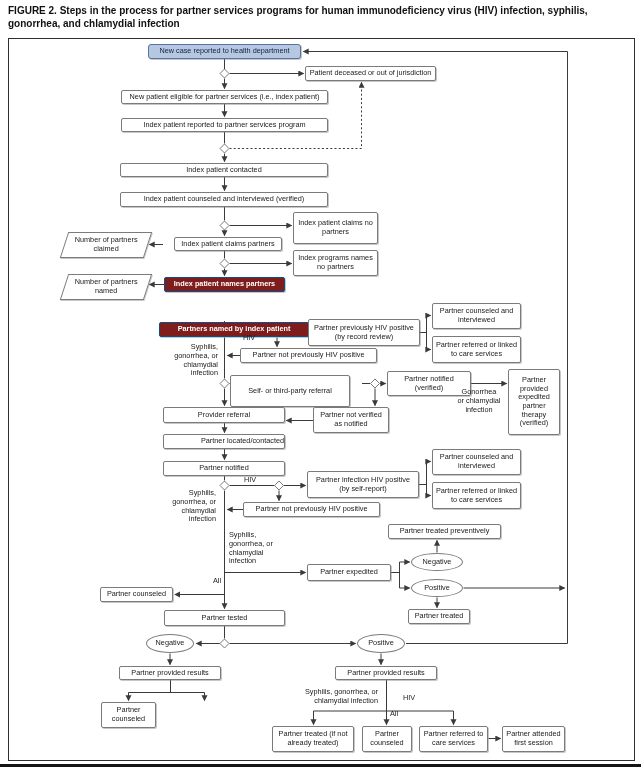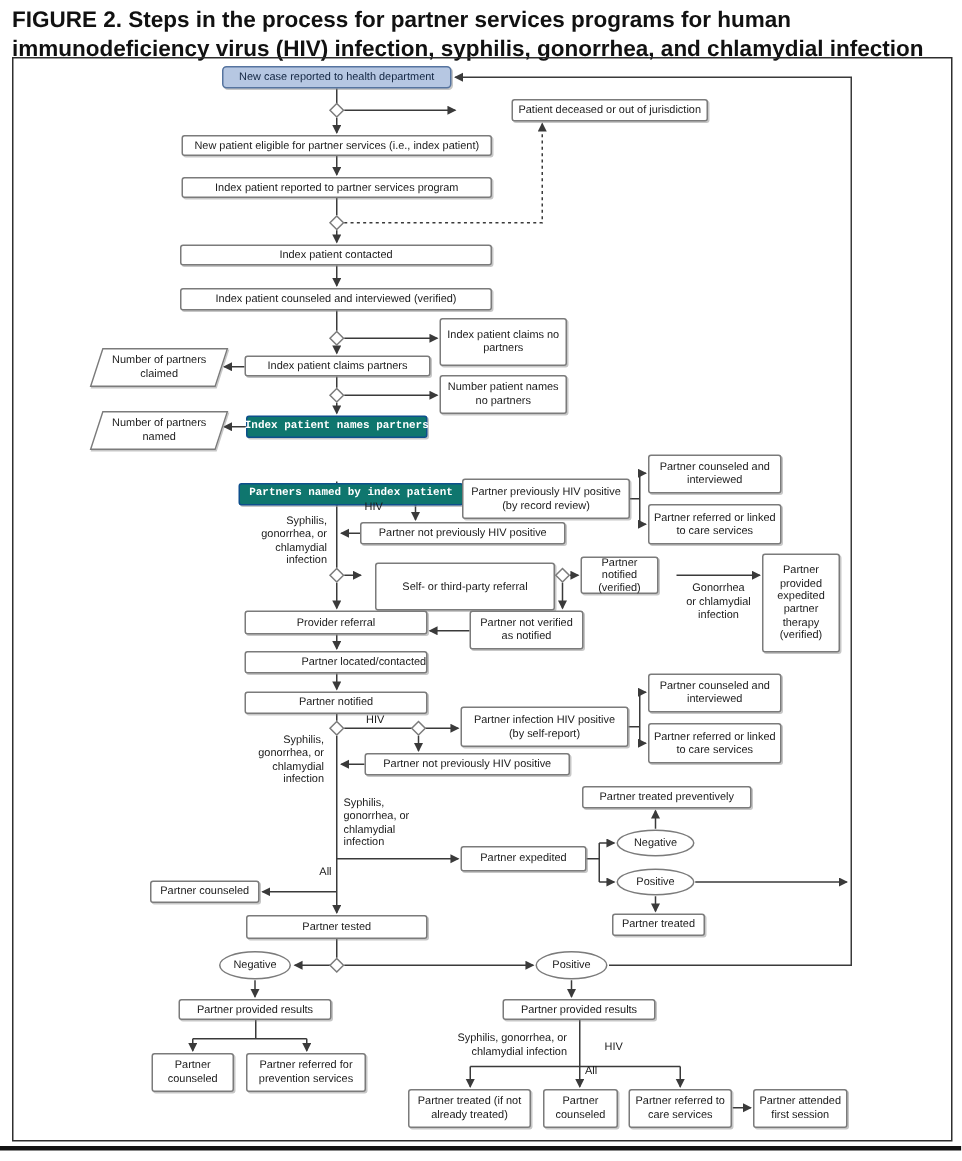--- a/index.html
+++ b/index.html
@@ -1,29 +1,29 @@
 <!DOCTYPE html>
 <html><head>
 <meta charset="utf-8">
 <style>
   html,body{margin:0;padding:0;background:#fff;}
   #page{position:relative;width:641px;height:774px;background:#fff;
         font-family:"Liberation Sans",sans-serif;overflow:hidden;}
-  #title{position:absolute;left:8px;top:5px;width:629px;font-size:15px;
+  #title{position:absolute;left:8px;top:5px;width:629px;font-size:10px;
          font-weight:bold;color:#111;line-height:1.25;}
   #frame{position:absolute;left:8px;top:38px;width:625px;height:721px;
          border:1.5px solid #2e2e2e;}
   #bottom-rule{position:absolute;left:0;top:764px;width:641px;height:3px;background:#141414;}
   svg.wires{position:absolute;left:0;top:0;width:641px;height:774px;}
   .box{position:absolute;display:flex;align-items:center;justify-content:center;
        text-align:center;border:1px solid #7b7b7b;background:#fff;color:#1a1a1a;
        font-size:7.3px;line-height:1.18;border-radius:2px;box-sizing:border-box;
        padding:1px 2px;box-shadow:1px 1px 0 rgba(130,130,130,.45);}
   .nw{white-space:nowrap;}
-  .blue{background:#0f766e;border-color:#0d4f8b;color:#fff;font-weight:bold;font-family:Liberation Mono, monospace;}
+  .blue{background:#7f1d1d;border-color:#0d4f8b;color:#fff;font-weight:bold;}
   .lightblue{background:#b6c7e2;border-color:#56749f;border-radius:3px;color:#10233f;}
   .oval{border-radius:50%;box-shadow:none;}
   .para{position:absolute;border:1px solid #7b7b7b;background:#fff;
         transform:skewX(-18deg);display:flex;align-items:center;justify-content:center;
         box-sizing:border-box;box-shadow:1px 1px 0 rgba(130,130,130,.45);}
   .para>span{transform:skewX(18deg);font-size:7.3px;line-height:1.18;text-align:center;color:#1a1a1a;}
   .lbl{position:absolute;font-size:7.3px;line-height:1.2;color:#1a1a1a;white-space:pre-line;}
   .tr{text-align:right;}
   .tc{text-align:center;}
 </style>
@@ -131,43 +131,43 @@
       <path d="M277 328 l4.5 4.5 -4.5 4.5 -4.5 -4.5 Z"></path>
       <path d="M224.5 379 l4.5 4.5 -4.5 4.5 -4.5 -4.5 Z"></path>
       <path d="M375 379 l4.5 4.5 -4.5 4.5 -4.5 -4.5 Z"></path>
       <path d="M224.5 481 l4.5 4.5 -4.5 4.5 -4.5 -4.5 Z"></path>
       <path d="M279 481 l4.5 4.5 -4.5 4.5 -4.5 -4.5 Z"></path>
       <path d="M224.5 639 l4.5 4.5 -4.5 4.5 -4.5 -4.5 Z"></path>
     </g>
   </svg>
 
   <div class="box lightblue nw" style="left:148px;top:44px;width:153px;height:15px;">New case reported to health department</div>
-  <div class="box nw" style="left:305px;top:66px;width:131px;height:15px;margin-left:36px;">Patient deceased or out of jurisdiction</div>
+  <div class="box nw" style="left:305px;top:66px;width:131px;height:15px;">Patient deceased or out of jurisdiction</div>
   <div class="box nw" style="left:121px;top:90px;width:207px;height:14px;">New patient eligible for partner services (i.e., index patient)</div>
   <div class="box nw" style="left:121px;top:118px;width:207px;height:14px;">Index patient reported to partner services program</div>
   <div class="box nw" style="left:120px;top:163px;width:208px;height:14px;">Index patient contacted</div>
   <div class="box nw" style="left:120px;top:192px;width:208px;height:15px;">Index patient counseled and interviewed (verified)</div>
   <div class="box" style="left:293px;top:212px;width:85px;height:32px;">Index patient claims no partners</div>
-  <div class="box nw" style="left:163px;top:237px;width:124px;height:14px;">Index patient claims partners</div>
+  <div class="box nw" style="left:174px;top:237px;width:108px;height:14px;">Index patient claims partners</div>
   <div class="para" style="left:64px;top:232px;width:84px;height:26px;">
       <span>Number of partners claimed</span>
     </div>
-  <div class="box" style="left:293px;top:250px;width:85px;height:26px;">Number patient names no partners</div>
+  <div class="box" style="left:293px;top:250px;width:85px;height:26px;">Index programs names no partners</div>
   <div class="box blue nw" style="left:164px;top:277px;width:121px;height:15px;">Index patient names partners</div>
   <div class="para" style="left:64px;top:274px;width:84px;height:26px;">
       <span>Number of partners named</span>
     </div>
   <div class="box blue nw" style="left:159px;top:322px;width:150px;height:15px;">Partners named by index patient</div>
 
   <div class="box" style="left:308px;top:319px;width:112px;height:27px;">Partner previously HIV positive (by record review)</div>
   <div class="box" style="left:432px;top:303px;width:89px;height:26px;">Partner counseled and interviewed</div>
   <div class="box" style="left:432px;top:336px;width:89px;height:27px;">Partner referred or linked to care services</div>
   <div class="box nw" style="left:240px;top:348px;width:137px;height:15px;">Partner not previously HIV positive</div>
-  <div class="box nw" style="left:250px;top:375px;width:120px;height:32px;">Self- or third-party referral</div>
-  <div class="box" style="left:387px;top:371px;width:52px;height:25px;">Partner notified (verified)</div>
+  <div class="box nw" style="left:230px;top:375px;width:120px;height:32px;">Self- or third-party referral</div>
+  <div class="box" style="left:387px;top:371px;width:84px;height:25px;">Partner notified (verified)</div>
   <div class="box" style="left:508px;top:369px;width:52px;height:66px;">Partner provided expedited partner therapy (verified)</div>
   <div class="box" style="left:313px;top:407px;width:76px;height:26px;">Partner not verified as notified</div>
   <div class="box nw" style="left:163px;top:407px;width:122px;height:16px;">Provider referral</div>
   <div class="box nw" style="left:163px;top:434px;width:122px;height:15px;padding-left:39px;">Partner located/contacted</div>
   <div class="box nw" style="left:163px;top:461px;width:122px;height:15px;">Partner notified</div>
 
   <div class="box" style="left:307px;top:471px;width:112px;height:27px;">Partner infection HIV positive (by self-report)</div>
   <div class="box" style="left:432px;top:449px;width:89px;height:26px;">Partner counseled and interviewed</div>
   <div class="box" style="left:432px;top:482px;width:89px;height:27px;">Partner referred or linked to care services</div>
   <div class="box nw" style="left:243px;top:502px;width:137px;height:15px;">Partner not previously HIV positive</div>
@@ -177,21 +177,20 @@
   <div class="box oval nw" style="left:411px;top:553px;width:52px;height:18px;">Negative</div>
   <div class="box oval nw" style="left:411px;top:579px;width:52px;height:18px;">Positive</div>
   <div class="box nw" style="left:408px;top:609px;width:62px;height:15px;">Partner treated</div>
   <div class="box nw" style="left:100px;top:587px;width:73px;height:15px;">Partner counseled</div>
   <div class="box nw" style="left:164px;top:610px;width:121px;height:16px;">Partner tested</div>
   <div class="box oval nw" style="left:146px;top:634px;width:48px;height:19px;">Negative</div>
   <div class="box oval nw" style="left:357px;top:634px;width:48px;height:19px;">Positive</div>
   <div class="box nw" style="left:119px;top:666px;width:102px;height:14px;">Partner provided results</div>
   <div class="box nw" style="left:335px;top:666px;width:102px;height:14px;">Partner provided results</div>
   <div class="box" style="left:101px;top:702px;width:55px;height:26px;">Partner counseled</div>
-  <div class="box" style="left:164px;top:702px;width:80px;height:26px;">Partner referred for prevention services</div>
   <div class="box" style="left:272px;top:726px;width:82px;height:26px;">Partner treated (if not already treated)</div>
   <div class="box" style="left:362px;top:726px;width:50px;height:26px;">Partner counseled</div>
   <div class="box" style="left:419px;top:726px;width:69px;height:26px;">Partner referred to care services</div>
   <div class="box" style="left:502px;top:726px;width:63px;height:26px;">Partner attended first session</div>
 
   <div class="lbl" style="left:243px;top:334px;width:24px;">HIV</div>
   <div class="lbl tr" style="left:140px;top:343px;width:78px;">Syphilis,
 gonorrhea, or
 chlamydial
 infection</div>

